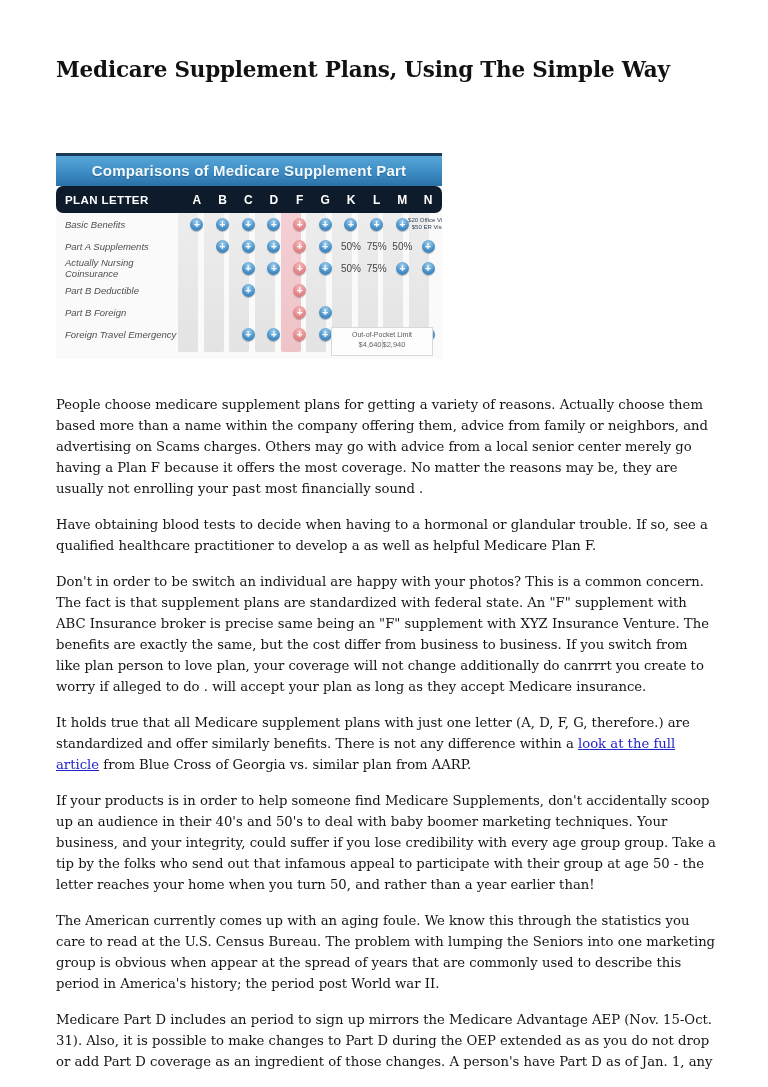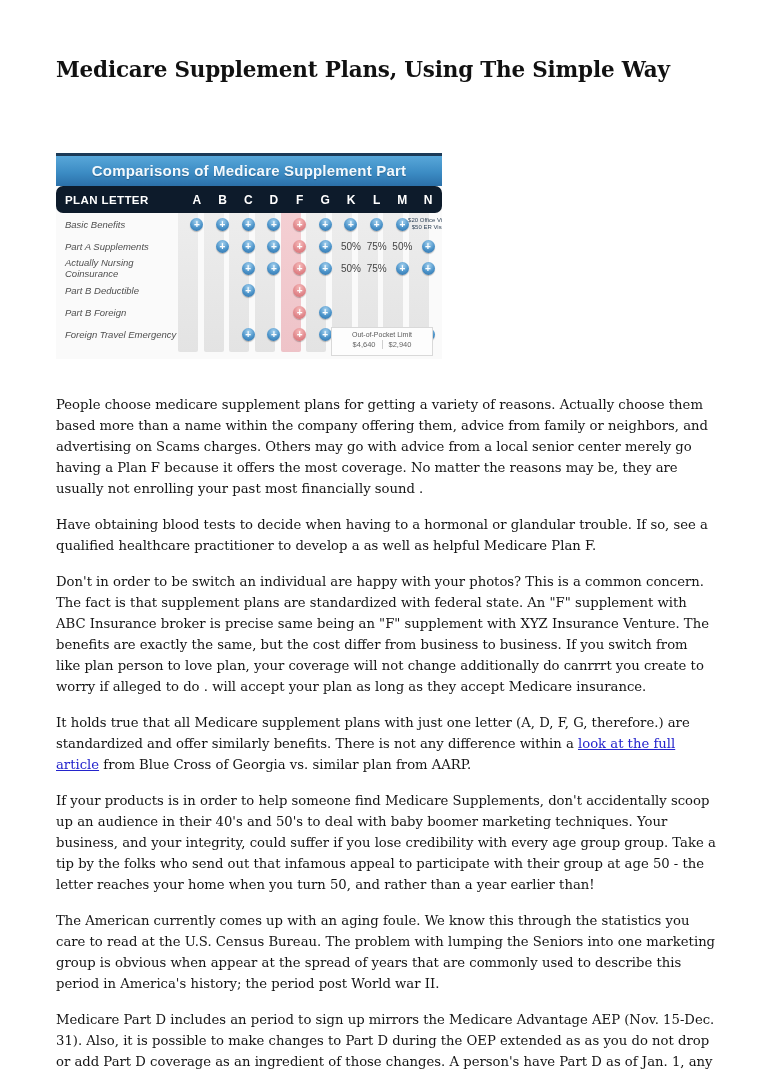--- a/index.html
+++ b/index.html
@@ -81,21 +81,21 @@
     display: block;
   }
   .ig-oop {
     position: absolute; z-index: 2;
     left: 275px; top: 114px; width: 102px; height: 29px;
     background: #fdfdfd; border: 1px solid #d9d9d9;
     text-align: center; font-size: 7px; color: #5a5a5a;
     padding-top: 3px; box-sizing: border-box;
   }
   .ig-oop .vals {
-    display: flex; justify-content: center; gap: 6px;
+    display: flex; justify-content: center; 
     margin-top: 2px; font-size: 7.5px; color: #666;
   }
   .ig-oop .divider { width: 1px; background: #cfcfcf; }
 
   
   .content { margin-top: 35px; width: 660px; }
   .content p {
     margin: 0 0 15px 0;
     font-size: 13.2px; line-height: 21px; color: #141414;
   }
@@ -290,16 +290,16 @@
       </div>
   </div>
 
   <div class="content" id="content">
       <p>People choose medicare supplement plans for getting a variety of reasons. Actually choose them based more than a name within the company offering them, advice from family or neighbors, and advertising on Scams charges. Others may go with advice from a local senior center merely go having a Plan F because it offers the most coverage. No matter the reasons may be, they are usually not enrolling your past most financially sound .</p>
       <p>Have obtaining blood tests to decide when having to a hormonal or glandular trouble. If so, see a qualified healthcare practitioner to develop a as well as helpful Medicare Plan F.</p>
       <p>Don't in order to be switch an individual are happy with your photos? This is a common concern. The fact is that supplement plans are standardized with federal state. An "F" supplement with ABC Insurance broker is precise same being an "F" supplement with XYZ Insurance Venture. The benefits are exactly the same, but the cost differ from business to business. If you switch from like plan person to love plan, your coverage will not change additionally do canrrrt you create to worry if alleged to do . will accept your plan as long as they accept Medicare insurance.</p>
       <p>It holds true that all Medicare supplement plans with just one letter (A, D, F, G, therefore.) are standardized and offer similarly benefits. There is not any difference within a <a href="#">look at the full article</a> from Blue Cross of Georgia vs. similar plan from AARP.</p>
       <p>If your products is in order to help someone find Medicare Supplements, don't accidentally scoop up an audience in their 40's and 50's to deal with baby boomer marketing techniques. Your business, and your integrity, could suffer if you lose credibility with every age group group. Take a tip by the folks who send out that infamous appeal to participate with their group at age 50 - the letter reaches your home when you turn 50, and rather than a year earlier than!</p>
       <p>The American currently comes up with an aging foule. We know this through the statistics you care to read at the U.S. Census Bureau. The problem with lumping the Seniors into one marketing group is obvious when appear at the spread of years that are commonly used to describe this period in America's history; the period post World war II.</p>
-      <p>Medicare Part D includes an period to sign up mirrors the Medicare Advantage AEP (Nov. 15-Dec. 31). Also, it is possible to make changes to Part D during the OEP extended as as you do not drop or add Part D coverage as an ingredient of those changes. A person's have Part D as of Jan. 1, any</p>
+      <p>Medicare Part D includes an period to sign up mirrors the Medicare Advantage AEP (Nov. 15-Oct. 31). Also, it is possible to make changes to Part D during the OEP extended as as you do not drop or add Part D coverage as an ingredient of those changes. A person's have Part D as of Jan. 1, any</p>
     </div>
 
 </div>
 
 </body></html>

